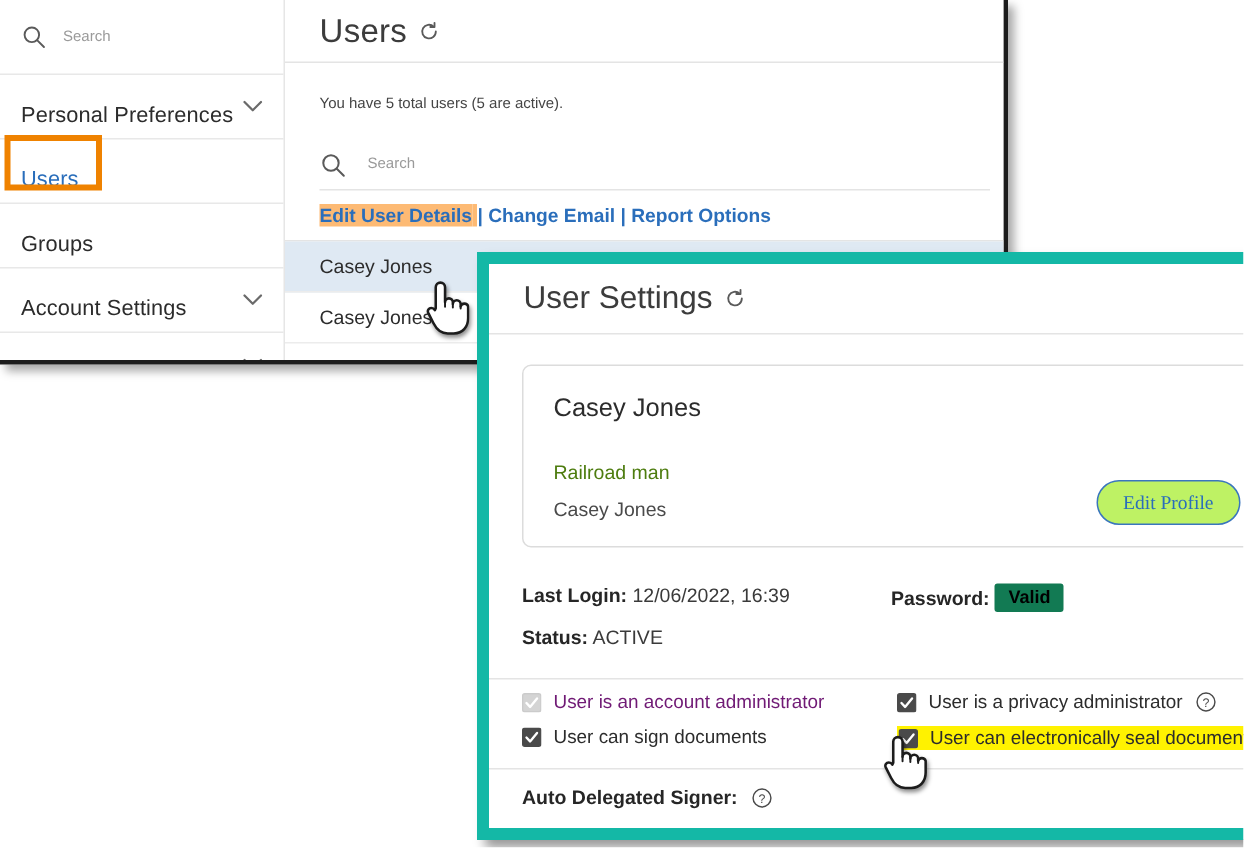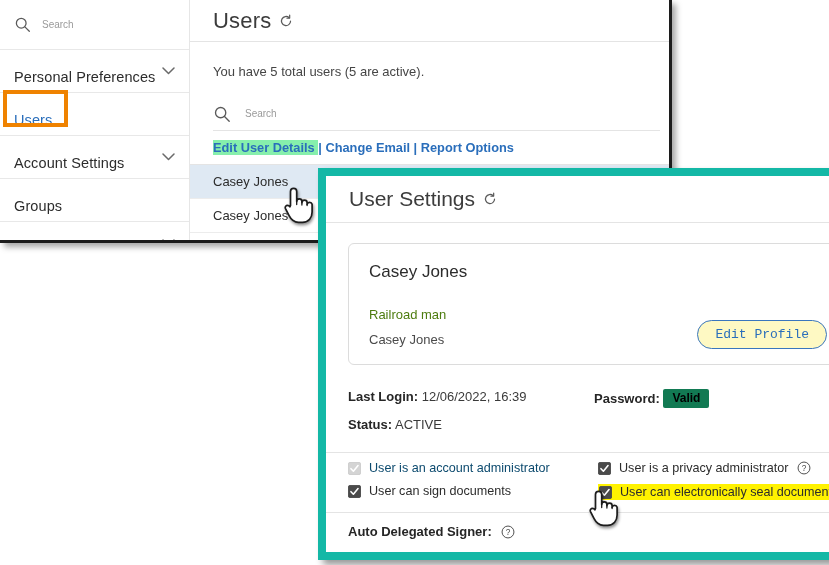--- a/index.html
+++ b/index.html
@@ -105,42 +105,42 @@
     border-bottom: 1px solid #e4e4e4;
   }
   .refresh-ico {
     display: inline-block;
     margin-left: 8px;
     width: 14px; height: 14px;
     color: #5a5a5a;
   }
   #users-count {
     padding: 22px 0 0 23px;
-    font-size: 13px;
+    font-size: 10px;
     color: #454545;
   }
   #users-search {
     margin: 18px 0 0 23px;
     height: 34px;
     display: flex;
     align-items: center;
     border-bottom: 1px solid #e4e4e4;
     width: 447px;
     box-sizing: border-box;
   }
   #users-search .search-ico { width: 18px; height: 18px; margin-right: 14px; }
   #actionbar {
     padding: 9px 0 9px 23px;
     font-size: 12.8px;
     font-weight: bold;
     color: #2a6ebb;
     border-bottom: 1px solid #e4e4e4;
     white-space: nowrap;
   }
-  .hl-yellow { background: #86efac; }
+  .hl-yellow { background: #fdba74; }
   .sep { color: #2a6ebb; font-weight: bold; }
   .user-row {
     height: 33px;
     display: flex;
     align-items: center;
     padding-left: 23px;
     font-size: 13px;
     color: #2c2c2c;
     border-bottom: 1px solid #ececec;
   }
@@ -197,23 +197,23 @@
   }
   #edit-profile-btn {
     position: absolute;
     right: 18px;
     top: 76px;
     border: 1px solid #3a76bd;
     border-radius: 18px;
     color: #2a6ebb;
     font-size: 13px;
     padding: 6px 17px;
-    background: #fef9c3;
+    background: #bef264;
     cursor: pointer;
-    font-family: Liberation Mono, monospace;
+    font-family: Liberation Serif, serif;
   }
   #meta-block {
     position: absolute;
     left: 0; right: 0;
     top: 213px;
   }
   .meta-row {
     position: relative;
     height: 28px;
     font-size: 13px;
@@ -253,21 +253,21 @@
   .perm {
     position: absolute;
     display: flex;
     align-items: center;
     font-size: 12.6px;
     color: #2c2c2c;
     white-space: nowrap;
   }
   .perm.left { left: 22px; }
   .perm.right { left: 272px; }
-  .perm.disabled { color: #0c4a6e; }
+  .perm.disabled { color: #701a75; }
   .cbx {
     width: 13px; height: 13px;
     margin-right: 8px;
     flex: 0 0 auto;
     display: block;
   }
   .perm.hl { background: #fff200; padding: 1px 3px 1px 1px; }
   .qmark {
     display: inline-block;
     margin-left: 9px;
@@ -319,28 +319,28 @@
         <svg class="chev" width="13" height="9" viewBox="0 0 13 9">
           <polyline points="1,1.5 6.5,7 12,1.5" fill="none" stroke="currentColor" stroke-width="1.5" stroke-linecap="round" stroke-linejoin="round"></polyline>
         </svg>
       </div>
 
       <div class="nav-row">
         <span class="nav-label nav-link">Users</span>
       </div>
 
       <div class="nav-row">
+        <span class="nav-label">Groups</span>
+      </div>
+
+      <div class="nav-row">
         <span class="nav-label">Account Settings</span>
         <svg class="chev" width="13" height="9" viewBox="0 0 13 9">
           <polyline points="1,1.5 6.5,7 12,1.5" fill="none" stroke="currentColor" stroke-width="1.5" stroke-linecap="round" stroke-linejoin="round"></polyline>
         </svg>
-      </div>
-
-      <div class="nav-row">
-        <span class="nav-label">Groups</span>
       </div>
 
       <div class="nav-row">
         <span class="nav-label">Billing Info</span>
         <svg class="chev" width="13" height="9" viewBox="0 0 13 9">
           <polyline points="1,1.5 6.5,7 12,1.5" fill="none" stroke="currentColor" stroke-width="1.5" stroke-linecap="round" stroke-linejoin="round"></polyline>
         </svg>
       </div>
     </div>
 

